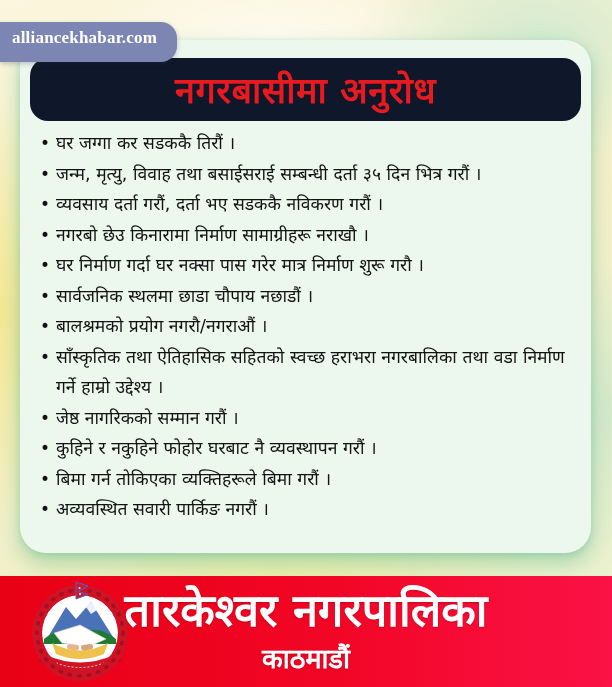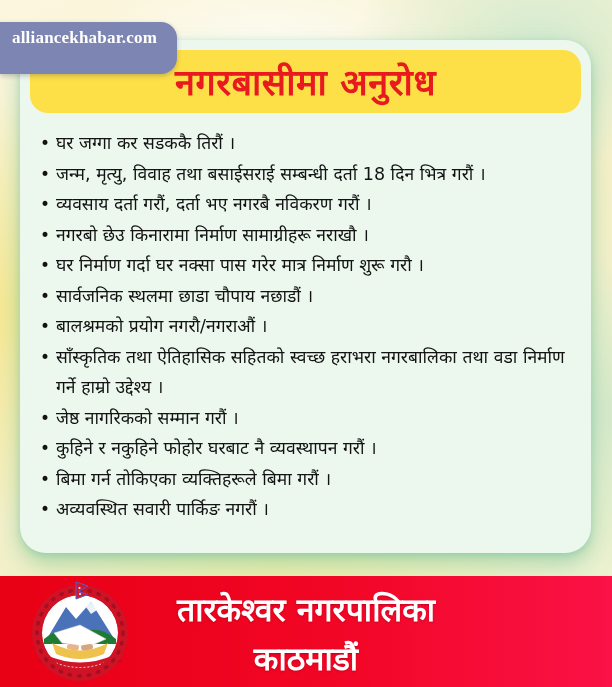--- a/index.html
+++ b/index.html
@@ -11,37 +11,37 @@
       radial-gradient(ellipse 240px 300px at 0% 45%, rgba(246,232,145,.95), transparent 72%),
       radial-gradient(ellipse 420px 150px at 45% 84%, rgba(240,238,165,.85), transparent 70%),
       radial-gradient(ellipse 280px 220px at 100% 60%, rgba(208,232,202,.85), transparent 70%),
       radial-gradient(ellipse 300px 160px at 45% 10%, rgba(255,255,255,.9), transparent 70%),
       linear-gradient(160deg, #fbf6dd 0%, #f6f0c8 45%, #e8f2d2 100%);
   }
 
   
   .badge {
     position:absolute; left:0; top:22px; height:36px; z-index:5;
-    padding:0 20px 16px 12px;
+    padding:0 20px 4px 12px;
     background:#7d86b3;
     border-radius:0 16px 16px 0;
     color:#fff; font-family:"Liberation Serif", serif; font-weight:bold;
     font-size:17px; line-height:31px; letter-spacing:.2px;
     box-shadow:0 2px 5px rgba(40,40,80,.25);
   }
 
   
   .card {
     position:absolute; left:20px; top:40px; width:571px; height:513px; z-index:2;
     background:#ecf8ee; border-radius:26px;
     box-shadow:0 10px 22px rgba(110,190,150,.55), 0 2px 6px rgba(110,190,150,.35);
   }
   .title-panel {
-    position:absolute; left:10px; right:10px; top:10px; height:63px;
-    background:#fde047; border-radius:18px;
+    position:absolute; left:10px; right:10px; top:18px; height:63px;
+    background:#0f172a; border-radius:18px;
     display:flex; align-items:center; justify-content:center;
   }
   .page-title {
     margin:0; color:#e8191f; font-size:36px; font-weight:800; letter-spacing:.5px;
   }
   .list {
     position:absolute; left:20px; right:14px; top:88px;
     margin:0; padding:0; list-style:none;
   }
   .list li {
@@ -57,22 +57,22 @@
     background:linear-gradient(90deg,#e80014 0%, #f20626 55%, #fb1246 100%);
   }
   .emblem {
     position:absolute; left:30px; top:5px; width:100px; height:100px;
   }
   .footer-text {
     position:absolute; left:0; right:0; top:7px;
     text-align:center; color:#ffffff; font-weight:800;
     text-shadow:0 1px 2px rgba(120,0,10,.35);
   }
-  .municipality { font-size:32px; line-height:55px; }
-  .city { font-size:32px; line-height:42px;font-family:Liberation Serif, serif; }
+  .municipality { font-size:45px; line-height:55px; }
+  .city { font-size:27px; line-height:42px;font-family:Liberation Serif, serif; }
 </style>
 </head>
 <body>
 
 <div class="page">
 
   <div class="badge">
     <span>alliancekhabar.com</span>
   </div>
 
@@ -80,25 +80,25 @@
     <div class="title-panel">
       <h1 class="page-title">नगरबासीमा अनुरोध</h1>
     </div>
     <ul class="list">
         <li>
           <span class="bullet">•</span>
           <span class="item-text">घर जग्गा कर सडककै तिरौं ।</span>
         </li>
         <li>
           <span class="bullet">•</span>
-          <span class="item-text">जन्म, मृत्यु, विवाह तथा बसाईसराई सम्बन्धी दर्ता 18 दिन भित्र गरौं ।</span>
+          <span class="item-text">जन्म, मृत्यु, विवाह तथा बसाईसराई सम्बन्धी दर्ता ३५ दिन भित्र गरौं ।</span>
         </li>
         <li>
           <span class="bullet">•</span>
-          <span class="item-text">व्यवसाय दर्ता गरौं, दर्ता भए नगरबै नविकरण गरौं ।</span>
+          <span class="item-text">व्यवसाय दर्ता गरौं, दर्ता भए सडककै नविकरण गरौं ।</span>
         </li>
         <li>
           <span class="bullet">•</span>
           <span class="item-text">नगरबो छेउ किनारामा निर्माण सामाग्रीहरू नराखौ ।</span>
         </li>
         <li>
           <span class="bullet">•</span>
           <span class="item-text">घर निर्माण गर्दा घर नक्सा पास गरेर मात्र निर्माण शुरू गरौ ।</span>
         </li>
         <li>

